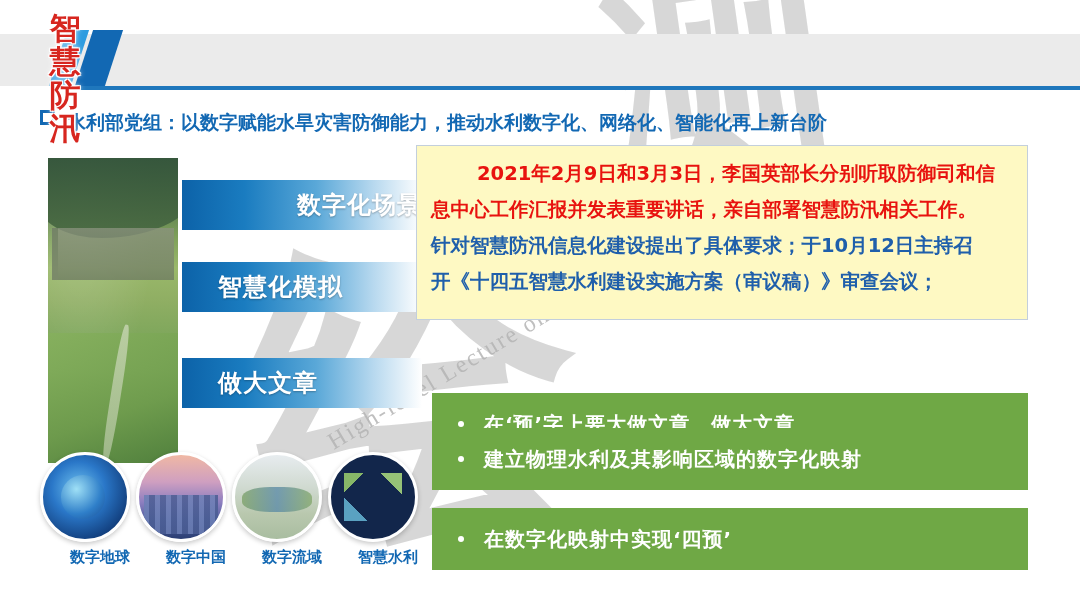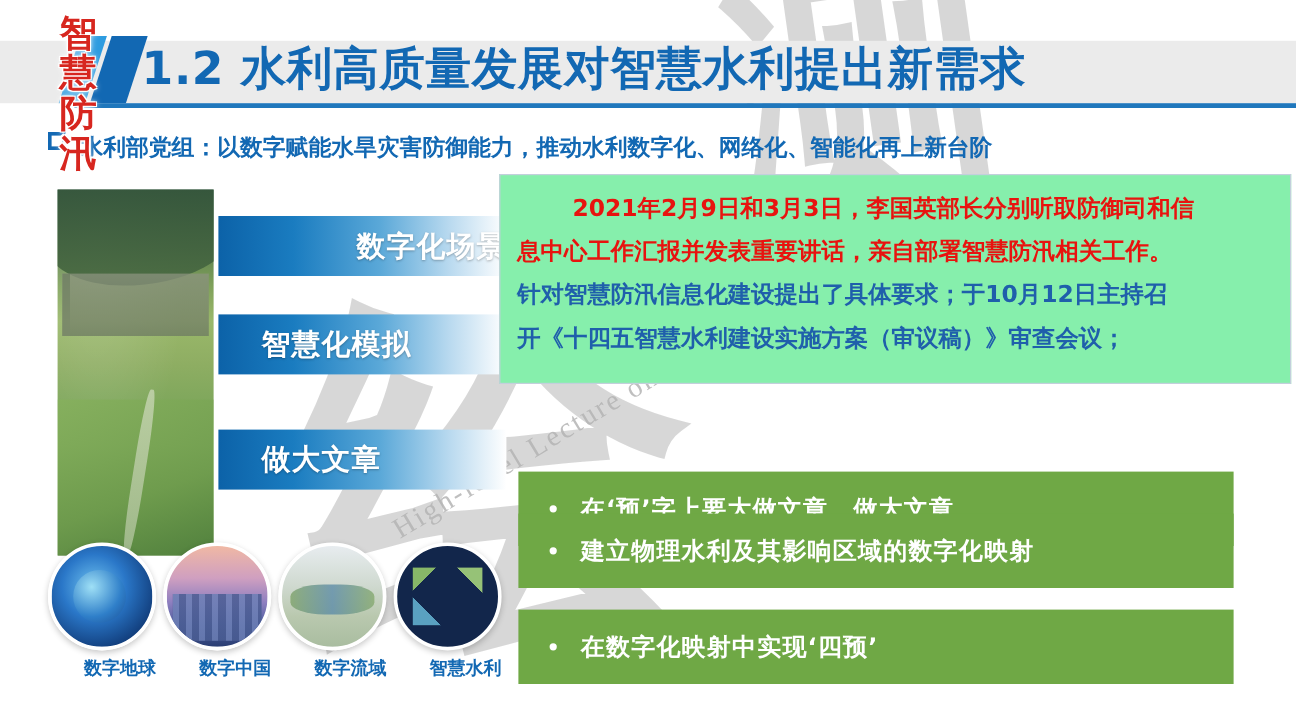--- a/index.html
+++ b/index.html
@@ -176,22 +176,22 @@
   }
   .circle-labels .lbl {
     width:90px; text-align:right;
     font-size:15px; font-weight:700; color:#1268b3;
     font-family:"DejaVu Sans",sans-serif;
     white-space:nowrap;
   }
 
   
   .textbox {
-    position:absolute; left:416px; top:145px; width:660px; height:175px; z-index:5;
-    background:#86efac; border:1px solid #c3cfdc;
+    position:absolute; left:416px; top:145px; width:612px; height:175px; z-index:5;
+    background:#fef9c3; border:1px solid #c3cfdc;
     padding:10px 12px 0 14px;
   }
   .textbox p {
     font-size:19.5px; font-weight:700; line-height:36px;
     font-family:"DejaVu Sans",sans-serif;
     white-space:nowrap;
   }
   .tl-red  { color:#e8130f; }
   .tl-blue { color:#1f5fab; }
   .tl-1 { text-indent:46px; }
@@ -224,21 +224,20 @@
     <div class="wm-glyph wm-g1">测</div>
     <div class="wm-glyph wm-g2">绘</div>
     <div class="wm-text">High-level Lecture on Surveying and Mapping</div>
   </div>
 
   <div class="header-band"></div>
   <div class="title-mark">
     <div class="bar bar-a"></div>
     <div class="bar bar-b"></div>
   </div>
-  <div class="slide-title">1.2 水利高质量发展对智慧水利提出新需求</div>
   <div class="title-rule"></div>
 
   <div class="subtitle-row">
     <div class="sq-bullet"></div>
     <div class="subtitle-text">水利部党组：以数字赋能水旱灾害防御能力，推动水利数字化、网络化、智能化再上新台阶</div>
   </div>
 
   <div class="photo">
     <div class="hill"></div>
     <div class="vil"></div>

